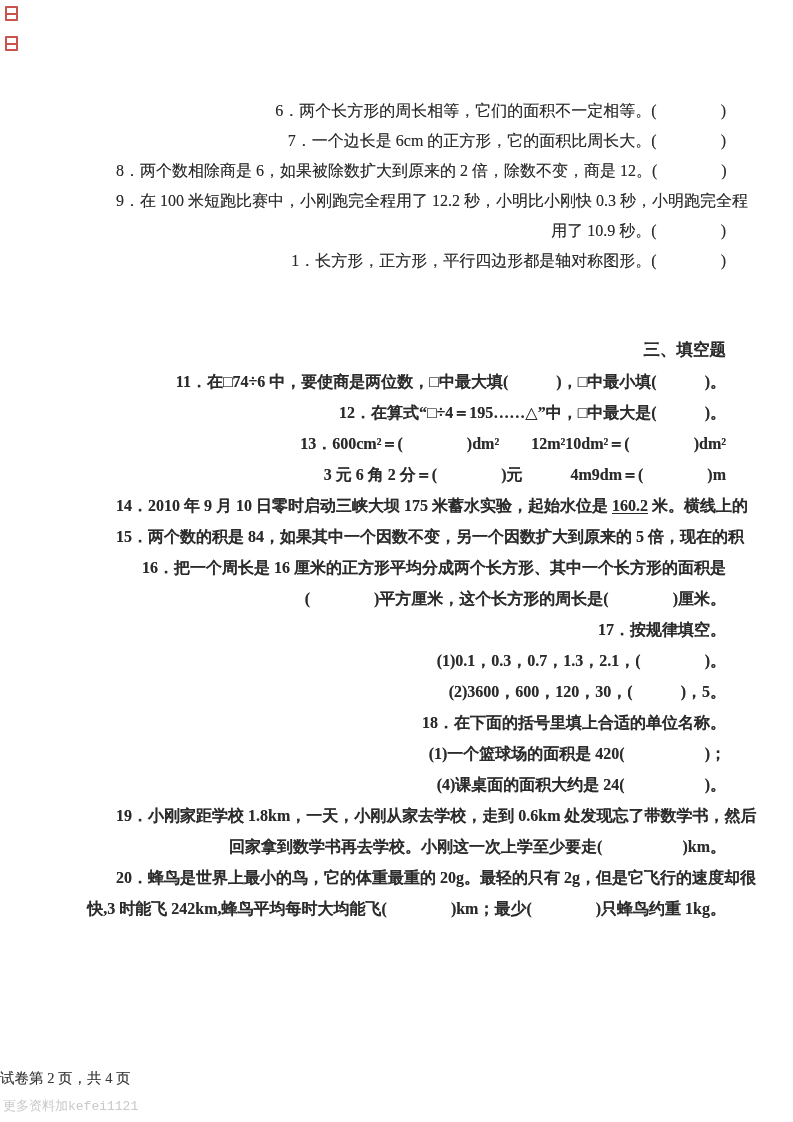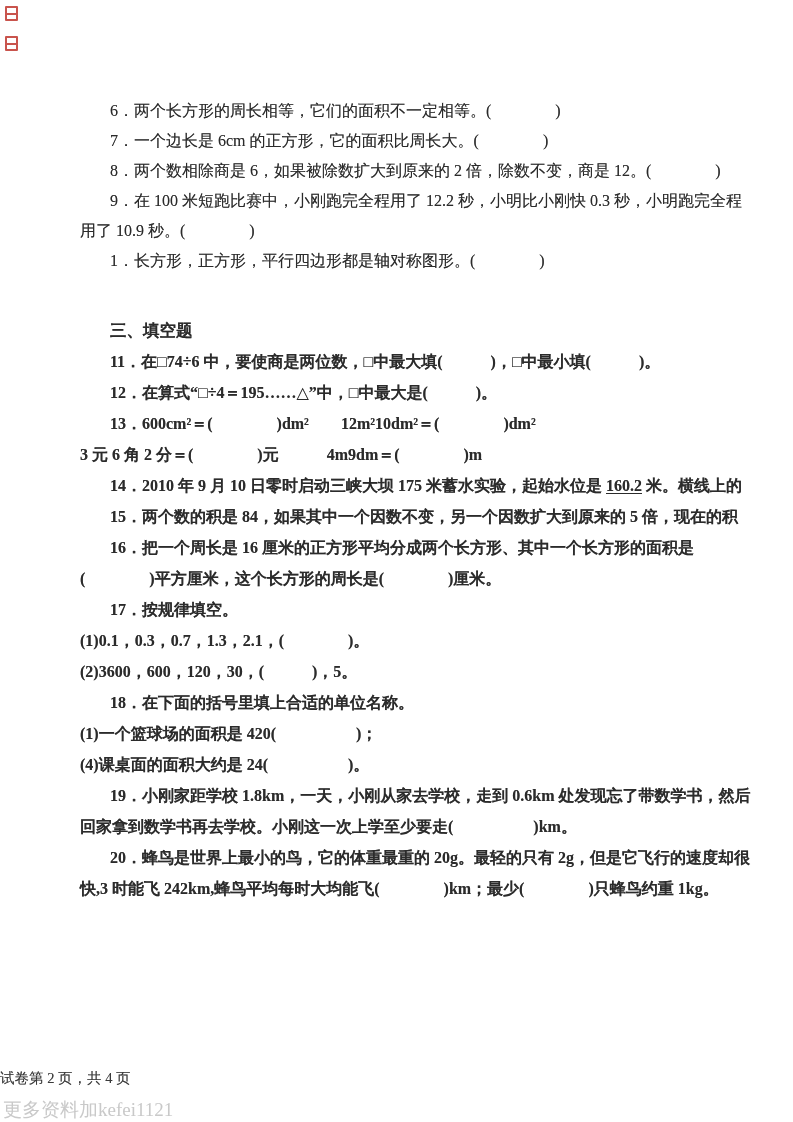--- a/index.html
+++ b/index.html
@@ -6,55 +6,56 @@
   .page{
     position:relative;
     width:793px;height:1122px;
     background:#ffffff;
     overflow:hidden;
     font-family:"Liberation Serif","DejaVu Serif",serif;
     color:#2b2b2b;
   }
   .content{
     position:absolute;
-    left:80px;top:96px;
+    left:86px;top:96px;
     width:640px;
+    text-align:right;
   }
   .line{
     font-size:16px;
     line-height:30px;
     white-space:nowrap;
     text-shadow:0 0 .4px rgba(60,60,60,.55);
   }
   .s3 .line{line-height:31px;font-weight:bold;}
   .q{padding-left:30px;}
   .sec-title{
-    font-family:Liberation Sans, sans-serif;
+    font-family:Liberation Serif, serif;
     font-weight:700;
     font-size:16.5px;
     line-height:32px;
-    margin-top:38px;
+    margin-top:58px;
     padding-left:30px;
     white-space:nowrap;
     text-shadow:0 0 .4px rgba(60,60,60,.55);
   }
   .u{text-decoration:underline;text-underline-offset:2px;margin-top:38px;}
   .footer{
     position:absolute;
     left:0;bottom:34px;width:100%;
     text-align:left;
     font-size:14.5px;
     color:#3a3a3a;
     text-shadow:0 0 .4px rgba(60,60,60,.5);
   }
   .watermark{
     position:absolute;
     left:3px;top:1097px;
-    font-family:Liberation Serif, serif;
-    font-size:19px;
+    font-family:Liberation Mono, monospace;
+    font-size:13px;
     color:#c9c9c9;
   }
   .stamp{
     position:absolute;
     left:5px;
     width:9px;height:11px;
     border:2px solid #c4423a;
     border-radius:1px;
     background:linear-gradient(#c4423a 0 0) center/100% 2px no-repeat;
     opacity:.9;

